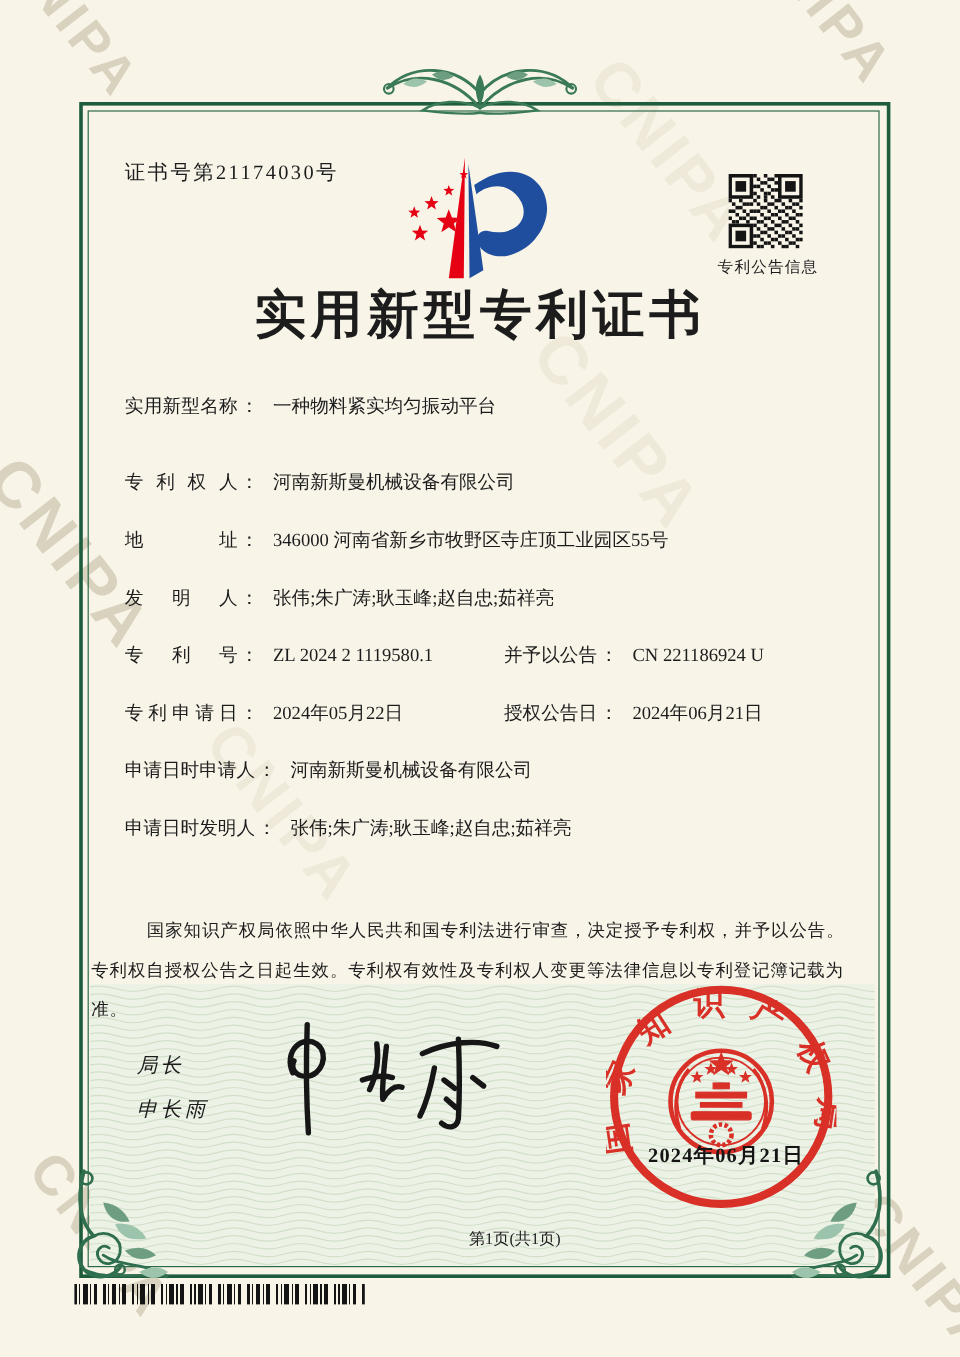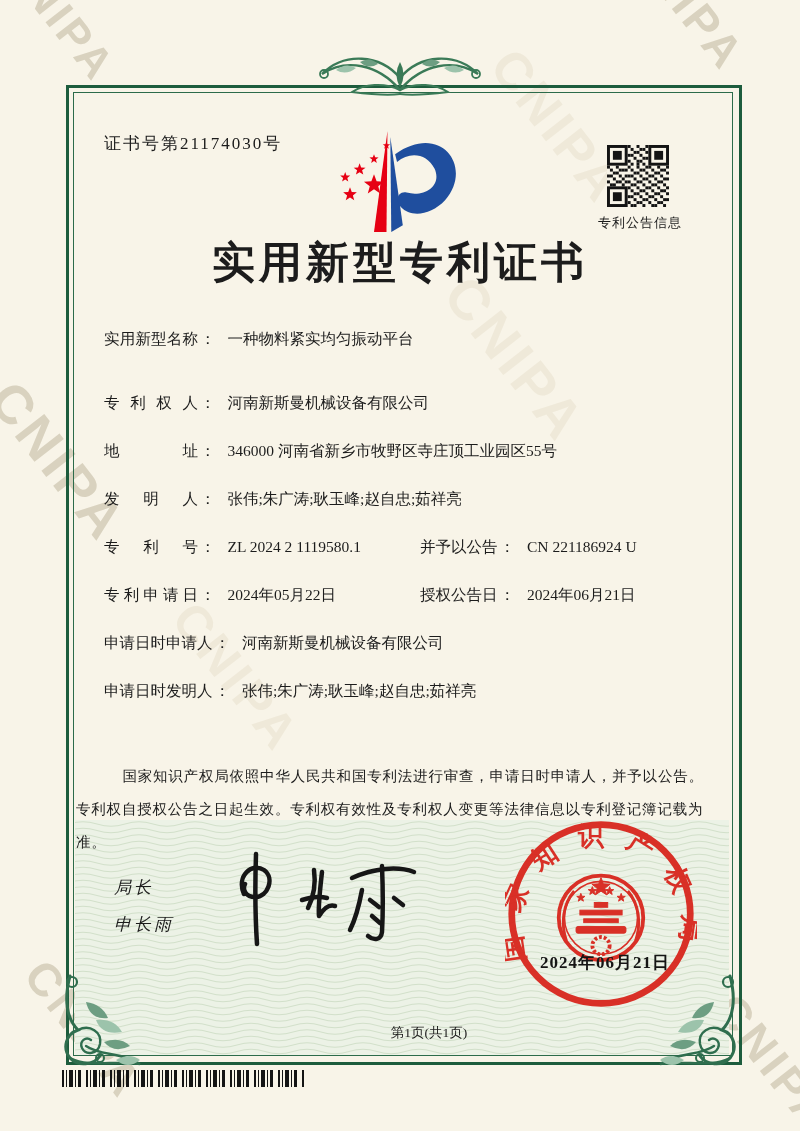--- a/index.html
+++ b/index.html
@@ -359,21 +359,21 @@
       <span class="val">河南新斯曼机械设备有限公司</span>
     </div>
     <div class="row">
       <span class="lbl">申请日时发明人</span>
         <span class="colon">：</span>
       <span class="val">张伟;朱广涛;耿玉峰;赵自忠;茹祥亮</span>
     </div>
   </div>
 
   <div class="statement">
-    <div class="l1">国家知识产权局依照中华人民共和国专利法进行审查，申请日时申请人，并予以公告。</div>
+    <div class="l1">国家知识产权局依照中华人民共和国专利法进行审查，决定授予专利权，并予以公告。</div>
     <div class="l2">专利权自授权公告之日起生效。专利权有效性及专利权人变更等法律信息以专利登记簿记载为准。</div>
   </div>
 
   <div class="signer">
     <div>局长</div>
     <div>申长雨</div>
   </div>
 
   <svg class="sig" width="210" height="108" viewBox="0 0 210 108" fill="none" stroke="#161616" stroke-width="4.5" stroke-linecap="round" stroke-linejoin="round">
     <path d="M22,46 c-8,-18 8,-32 20,-24 c11,8 4,27 -9,27 c-9,0 -13,-7 -10,-13"></path>

